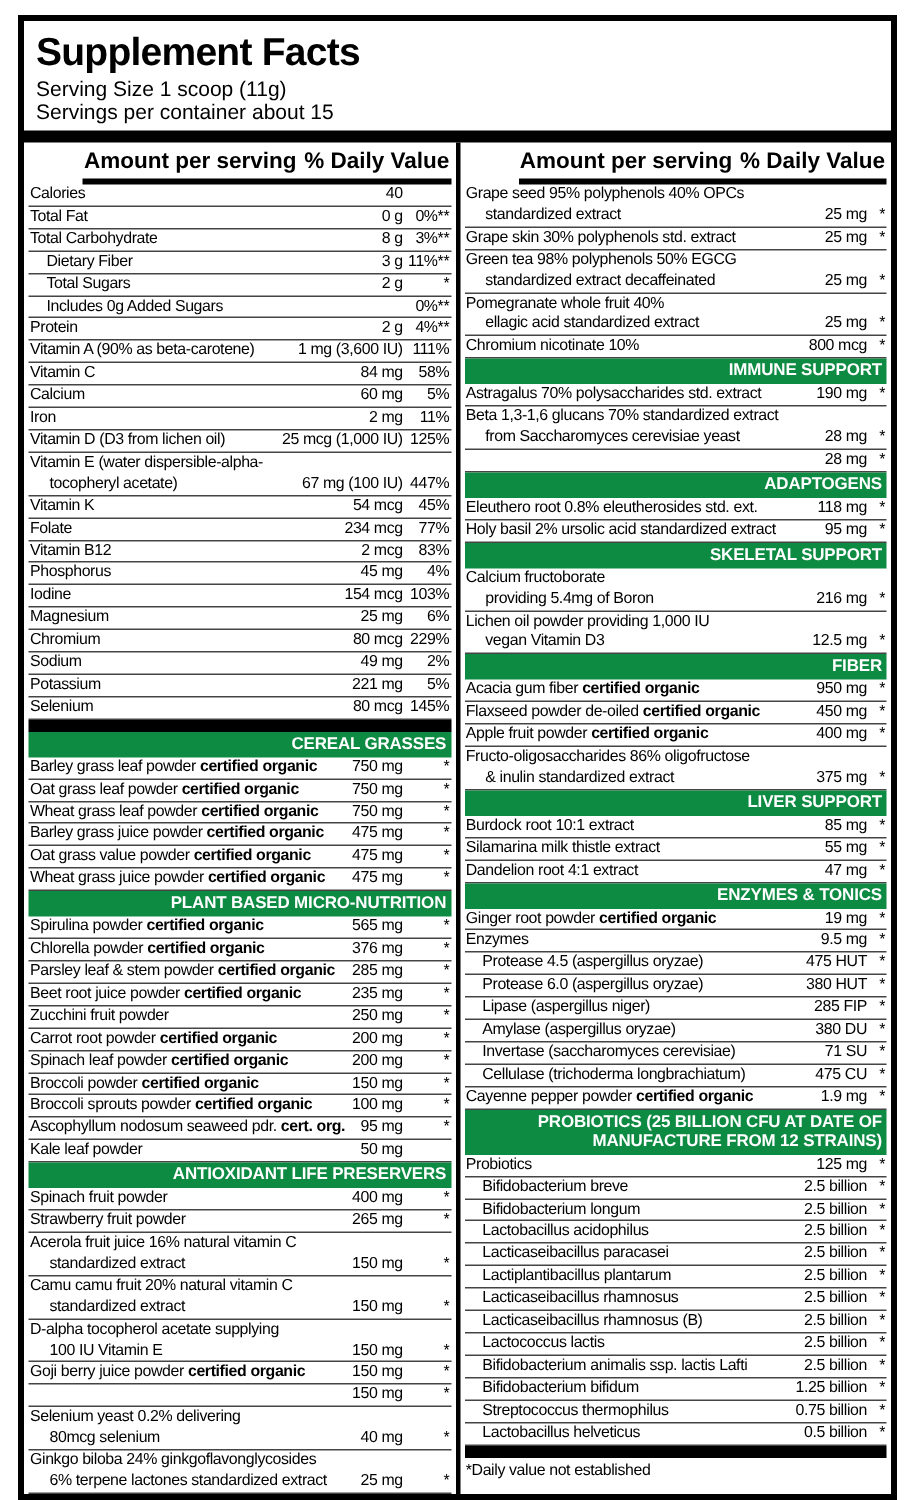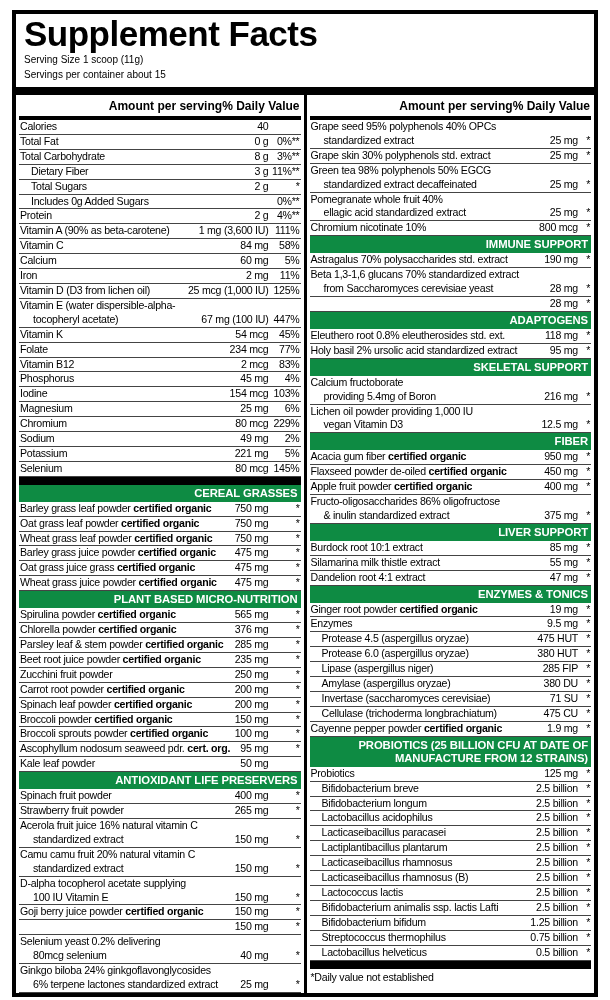--- a/index.html
+++ b/index.html
@@ -1,27 +1,27 @@
 <!DOCTYPE html>
 <html style="--green: #0e8b43;"><head>
 <meta charset="utf-8">
 <style>
   * { margin:0; padding:0; box-sizing:border-box; }
   html,body { width:610px; background:#fff; font-family:"Liberation Sans", sans-serif; color:#000; }
   body { padding:10px 12px; }
   .label-box { border:4px solid #000; background:#fff; }
   .lbl-head { padding:5px 8px 2px 8px; }
-  .title { font-size:35px; font-weight:bold; letter-spacing:-0.5px; line-height:30px; }
-  .serving { font-size:10px; line-height:15px; margin-top:3px; }
+  .title { font-size:26px; font-weight:bold; letter-spacing:-0.5px; line-height:30px; }
+  .serving { font-size:14px; line-height:15px; margin-top:3px; }
   .serving div { line-height:15px; }
   .bar-top { height:8px; background:#000; margin-top:3px; }
   .columns { display:flex; align-items:stretch; }
   .col { flex:1 1 0; padding:0 3px; min-width:0; }
   .divider { width:3px; background:#000; flex:0 0 3px; }
-  .col-header { display:flex; justify-content:flex-end; font-weight:bold; font-size:12px; padding:4px 1px 3px 1px; border-bottom:4px solid #000; }
+  .col-header { display:flex; justify-content:space-between; font-weight:bold; font-size:15px; padding:4px 1px 3px 1px; border-bottom:4px solid #000;margin-left:36px; }
   .row { border-bottom:1px solid #444; padding:0 1px; }
   .line { display:flex; align-items:baseline; line-height:13.9px; font-size:10.6px; letter-spacing:-0.25px; white-space:nowrap; }
   .nmw { min-width:0; }
   .bd { font-weight:bold; }
   .amt { margin-left:auto; padding-left:4px; white-space:nowrap; }
   .dv { text-align:right; white-space:nowrap; }
   .col-left .dv { width:31px; }
   .col-right .dv { width:12px; }
   .ind > .line:first-child { padding-left:11px;justify-content:space-between; }
   .cont { padding-left:13px; }
@@ -236,21 +236,21 @@
         </div>
         <div class="row">
           <div class="line">
             <span class="nmw"><span>Barley grass juice powder</span><b class="bd">&nbsp;certified organic</b></span>
             <span class="amt">475 mg</span>
             <span class="dv">*</span>
           </div>
         </div>
         <div class="row">
           <div class="line">
-            <span class="nmw"><span>Oat grass juice grass</span><b class="bd">&nbsp;certified organic</b></span>
+            <span class="nmw"><span>Oat grass value powder</span><b class="bd">&nbsp;certified organic</b></span>
             <span class="amt">475 mg</span>
             <span class="dv">*</span>
           </div>
         </div>
         <div class="row">
           <div class="line">
             <span class="nmw"><span>Wheat grass juice powder</span><b class="bd">&nbsp;certified organic</b></span>
             <span class="amt">475 mg</span>
             <span class="dv">*</span>
           </div>

